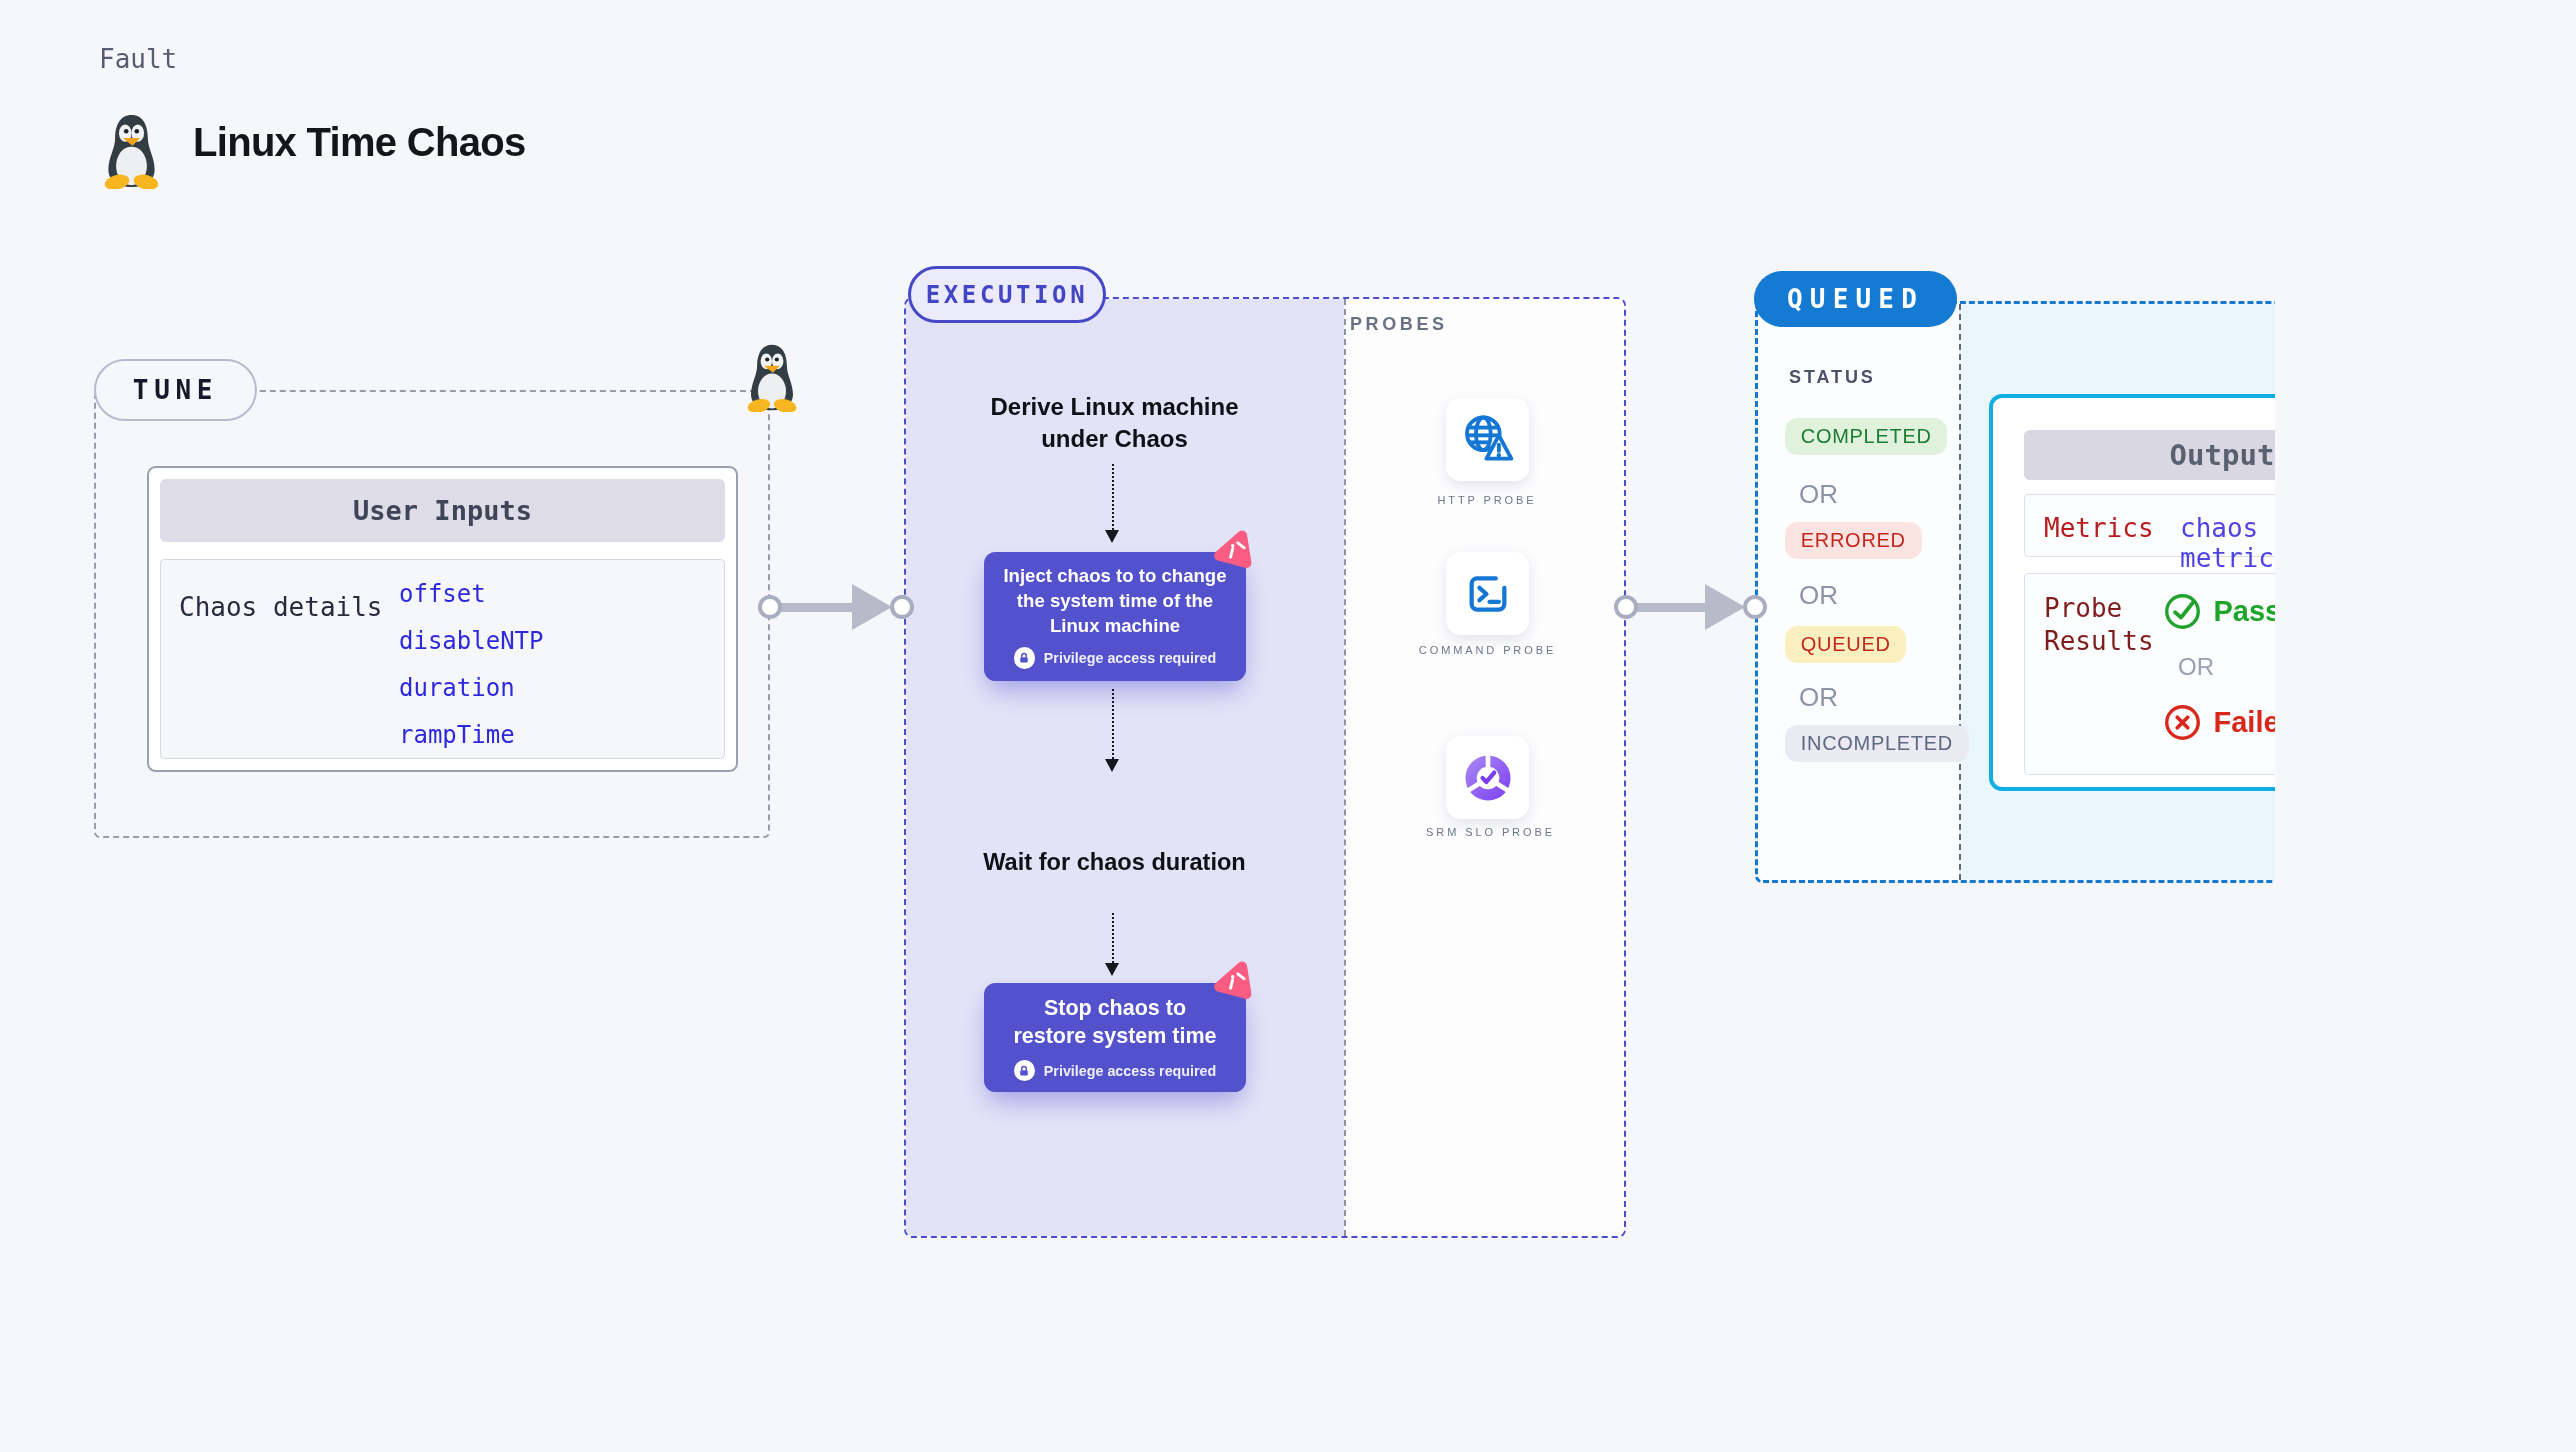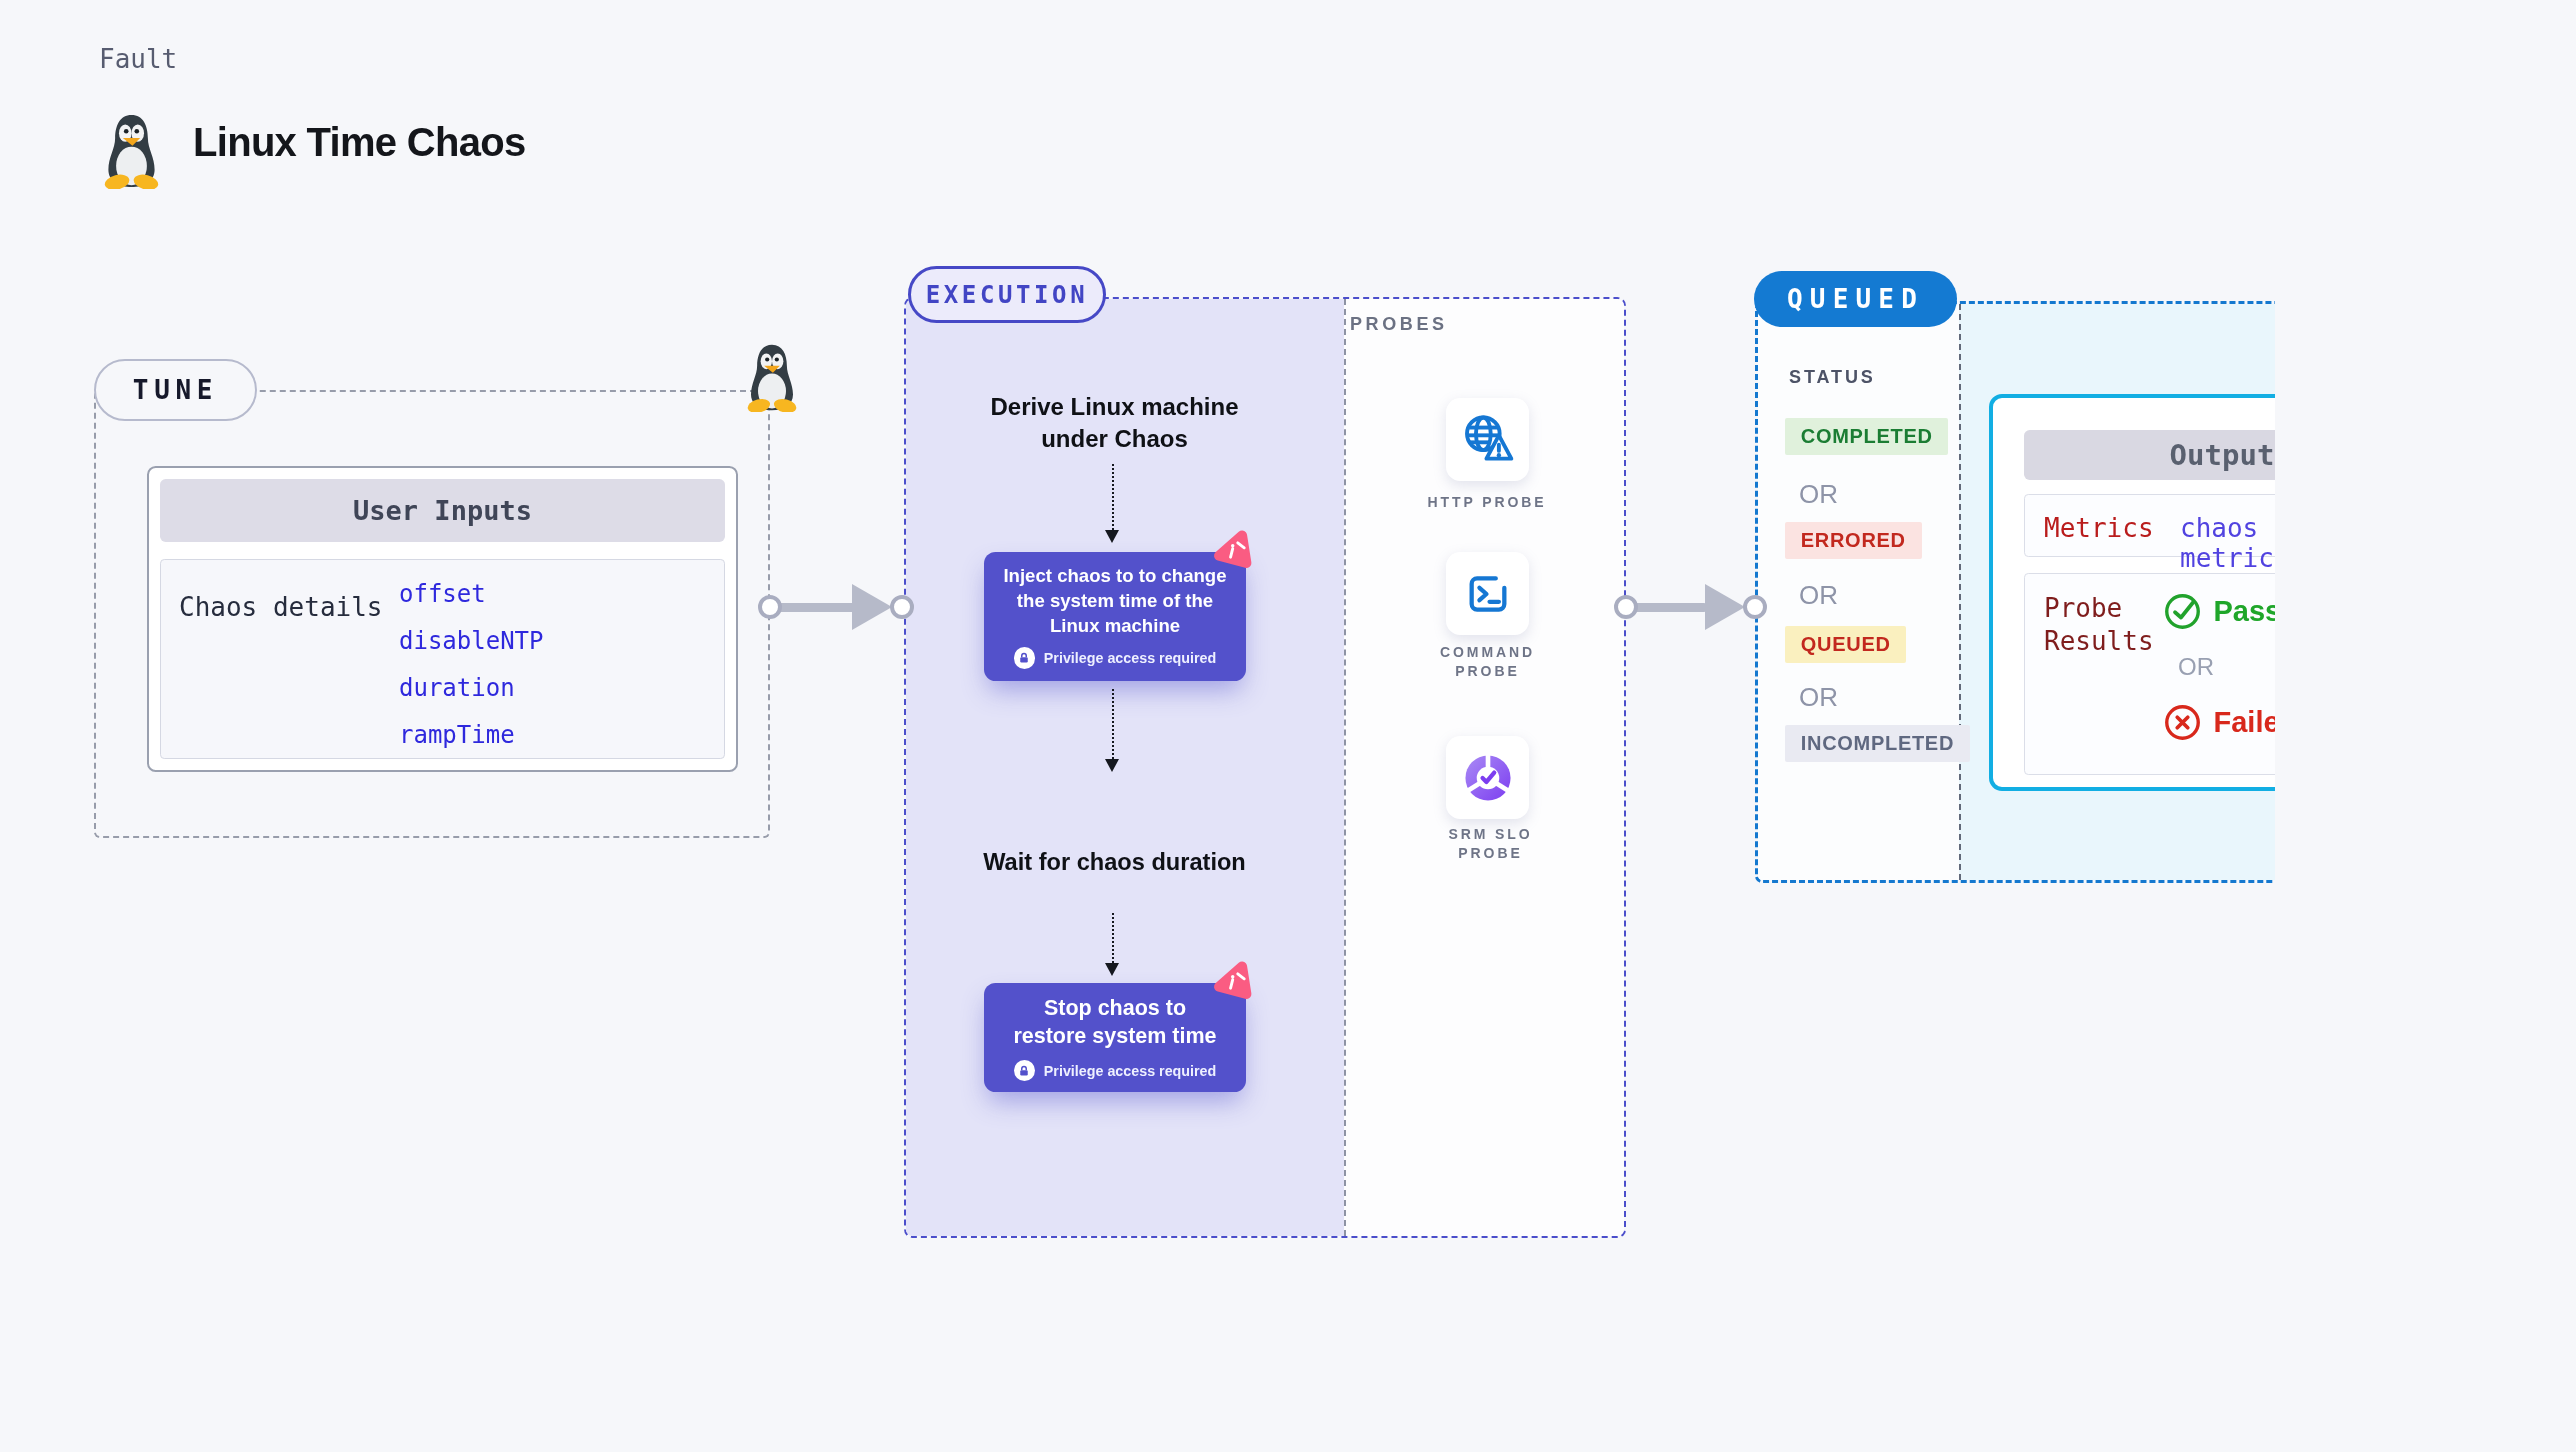--- a/index.html
+++ b/index.html
@@ -53,28 +53,28 @@
   .inject-card .card-title { font-size:18.6px; }
   .stop-card .card-title { font-size:21.5px; }
   .priv-row { display:flex; align-items:center; justify-content:center; gap:8.6px; margin-top:8.6px; }
   .lock-circle { width:21.5px; height:21.5px; border-radius:50%; background:#ffffff; display:flex; align-items:center; justify-content:center; flex:none; }
   .priv-text { font-size:14.3px; font-weight:600; color:#eef0ff; }
   .pink-logo { width:46px; height:46px; z-index:5; }
 
   
   .probes-label { left:1350px; top:314px; font-size:18px; font-weight:700; letter-spacing:3.6px; color:#6b7183; z-index:4; }
   .probe-card { left:1446px; width:83px; height:83px; background:#ffffff; border-radius:14.3px; box-shadow:0 4.3px 13px rgba(125,132,168,0.20); display:flex; align-items:center; justify-content:center; z-index:4; }
-  .probe-label { text-align:center; font-size:14px; font-weight:700; letter-spacing:2.9px; line-height:1.35; color:#6e7487; z-index:4; }
+  .probe-label { text-align:center; font-size:11px; font-weight:400; letter-spacing:2.9px; line-height:1.35; color:#6e7487; z-index:4; }
 
   
   .result-box { left:1755px; top:301px; width:722px; height:582px; border:3.6px dashed #1478cf; border-radius:7.2px; overflow:hidden; display:flex; z-index:1; }
   .status-fill { width:201px; height:100%; background:#fcfdfe; }
   .output-fill { flex:1; height:100%; background:#e9f6fc; border-left:2.1px dashed #626979; }
   .status-label { left:1789px; top:367px; font-size:18px; font-weight:700; letter-spacing:2.9px; color:#4d5367; z-index:4; }
-  .chip { left:1785px; height:37px; line-height:37px; padding:0 15.8px; border-radius:2px; font-size:20px; font-weight:700; letter-spacing:0.7px; z-index:4; display:inline-block; white-space:nowrap; }
+  .chip { left:1785px; height:37px; line-height:37px; padding:0 15.8px; border-radius:13px; font-size:20px; font-weight:400; letter-spacing:0.7px; z-index:4; display:inline-block; white-space:nowrap; }
   .chip-completed { background:#e0f1dc; color:#1b7d33; }
   .chip-errored { background:#fbe3e1; color:#c2281e; }
   .chip-queued { background:#faf0bf; color:#c2281e; }
   .chip-incompleted { background:#e9eaf2; color:#5f6880; }
   .or-text { left:1799px; font-size:26px; color:#8e94a8; z-index:4; }
 
   .output-panel { left:1989px; top:394px; width:464px; height:397px; background:#ffffff; border:4.3px solid #12aee3; border-radius:13px; z-index:4; }
   .output-header { left:2024px; top:430px; width:396px; height:50px; background:#d9d8e2; border-radius:5.7px; display:flex; align-items:center; justify-content:center; font-size:29px; font-weight:600; color:#59606f; z-index:5; }
   .metrics-row { left:2024px; top:494px; width:396px; height:63px; background:#fcfdff; border:1.4px solid #dbdee8; border-radius:4.3px; z-index:5; }
   .metrics-label { left:2044px; top:513px; font-size:26px; color:#b91c1c; z-index:6; }

